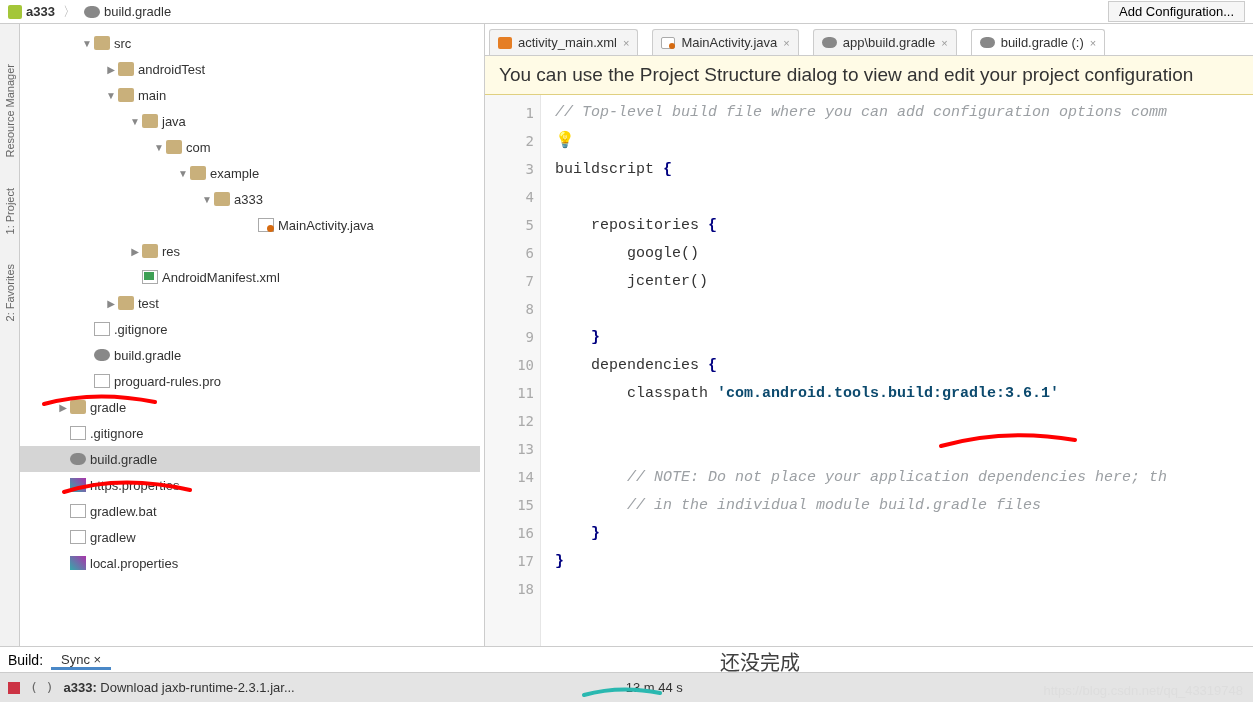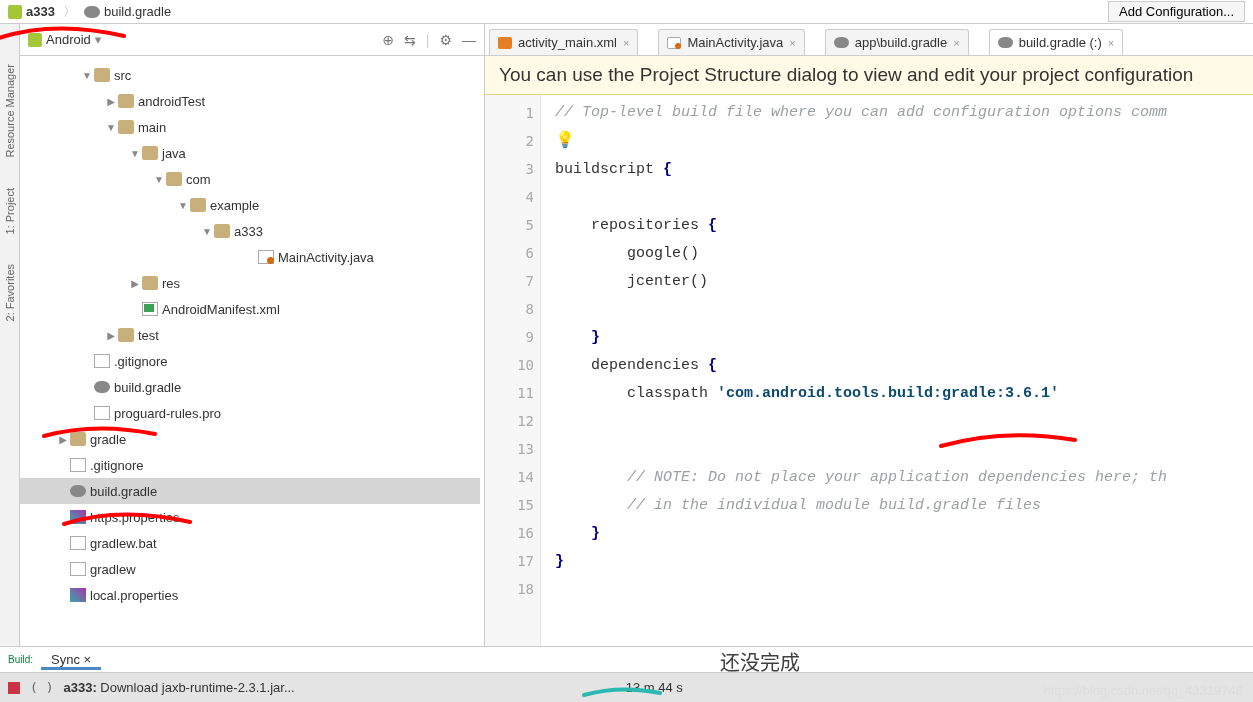--- a/index.html
+++ b/index.html
@@ -38,21 +38,21 @@
 .ic.javafile{background:#fff;border:1px solid #aaa;position:relative}
 .ic.javafile:after{content:"";position:absolute;right:-1px;bottom:-1px;width:7px;height:7px;background:#d66b11;border-radius:50%}
 .ic.xmlfile{background:#fff;border:1px solid #aaa;position:relative}
 .ic.xmlfile:after{content:"";position:absolute;left:1px;top:1px;width:10px;height:8px;background:#3ea055;font-size:7px}
 .ic.file{background:#fff;border:1px solid #aaa}
 .ic.gradlefile{width:16px;height:12px;border-radius:50%/60%;background:#888}
 .ic.pro{background:linear-gradient(45deg,#3aa,#a3a)}
 
 .editor-side { flex:1; display:flex; flex-direction:column; min-height:0;}
 .tabs { height:32px; display:flex; align-items:flex-end; border-bottom:1px solid #ccc; padding-left:4px;}
-.tab { display:flex; align-items:center; gap:6px; padding:5px 8px; border:1px solid #ccc; border-bottom:none; background:#f4f4f4; font-size:13px; margin-right:20px; border-radius:3px 3px 0 0; position:relative;}
+.tab { display:flex; align-items:center; gap:6px; padding:5px 8px; border:1px solid #ccc; border-bottom:none; background:#f4f4f4; font-size:13px; margin-right:14px; border-radius:3px 3px 0 0; position:relative;}
 .tab.active{background:#fff;}
 .tab .close{color:#999;font-size:11px;}
 .tab .tic{width:14px;height:12px;display:inline-block;border-radius:2px}
 .tic.xml{background:#e57e25}
 .tic.java{background:#fff;border:1px solid #aaa;position:relative}
 .tic.java:after{content:"";position:absolute;right:-1px;bottom:-1px;width:6px;height:6px;background:#d66b11;border-radius:50%}
 .tic.gradle{border-radius:50%/60%;background:#888;width:15px;height:11px}
 
 .banner { background:#fffbe6; border-bottom:1px solid #e0d080; padding:8px 14px; font-size:19px;}
 .editor { flex:1; display:flex; min-height:0; position:relative;}
@@ -60,21 +60,21 @@
 .gutter div { height:28px; line-height:28px;}
 .code { flex:1; padding:4px 0 0 14px; font-family:Consolas,"Courier New",monospace; font-size:15px; line-height:28px; white-space:pre; overflow:hidden;}
 .comment{color:#9ca0a4;font-style:italic}
 .kw{color:#000080;font-weight:bold}
 .str{color:#0c4a6e;font-weight:bold}
 .bulb{font-size:16px}
 
 .bottom { height:56px; border-top:1px solid #ccc; display:flex; flex-direction:column; position:relative;}
 .btabs { display:flex; align-items:center; height:26px; border-bottom:1px solid #ccc; padding:0 8px; gap:8px;}
 .btab { padding:3px 10px 0 10px; border-bottom:3px solid #4a88c7; font-size:13px;}
-.blabel { font-size:10px; color:#15803d; }
+.blabel { font-size:14px; color:#000000; }
 .brow { flex:1; display:flex; align-items:center; padding:0 8px; background:#e4e4e4; gap:10px;}
 .brow .stop{width:12px;height:12px;background:#c34; display:inline-block}
 .brow .spin{display:inline-block;font-family:monospace;color:#666}
 .brow .task{flex:1;}
 .brow .task b{font-weight:bold}
 .brow .time{color:#333;}
 .annot{position:absolute;color:#404040;font-size:20px;font-family:"SimSun","Noto Sans CJK SC",sans-serif}
 .watermark{position:absolute;right:10px;bottom:4px;color:#ddd;font-size:13px}
 svg.mark-abs{position:absolute;pointer-events:none;z-index:200}
 </style>
@@ -96,37 +96,20 @@
   </div>
 
   <div class="body">
     <div class="sidebar-left">
       <div class="vtext">Resource Manager</div>
       <div class="vtext">1: Project</div>
       <div class="vtext">2: Favorites</div>
     </div>
 
     <div class="project-pane">
-      <div class="project-header">
-        <div class="mode">
-          <span class="android-icon"></span>
-          <span>Android</span>
-          <span style="color:#888">▾</span>
-        </div>
-        <svg class="mark" style="left:-6px;top:26px" width="160" height="30">
-            <path d="M5 12 Q 60 -6 130 10" stroke="red" stroke-width="4" fill="none" stroke-linecap="round"></path>
-          </svg>
-        <div class="ph-actions">
-          <span>⊕</span>
-          <span>⇆</span>
-          <span style="color:#ccc">|</span>
-          <span>⚙</span>
-          <span>—</span>
-        </div>
-      </div>
 
       <div class="tree" id="tree">
         <svg class="mark" style="left:20px;top:366px" width="130" height="26">
             <path d="M4 14 Q 55 0 115 12" stroke="red" stroke-width="4" fill="none" stroke-linecap="round"></path>
           </svg>
         <svg class="mark" style="left:40px;top:452px" width="140" height="28">
             <path d="M4 16 Q 60 -2 130 14" stroke="red" stroke-width="4" fill="none" stroke-linecap="round"></path>
           </svg>
       <div class="node">
             <span class="ind" style="width:60px"></span>

